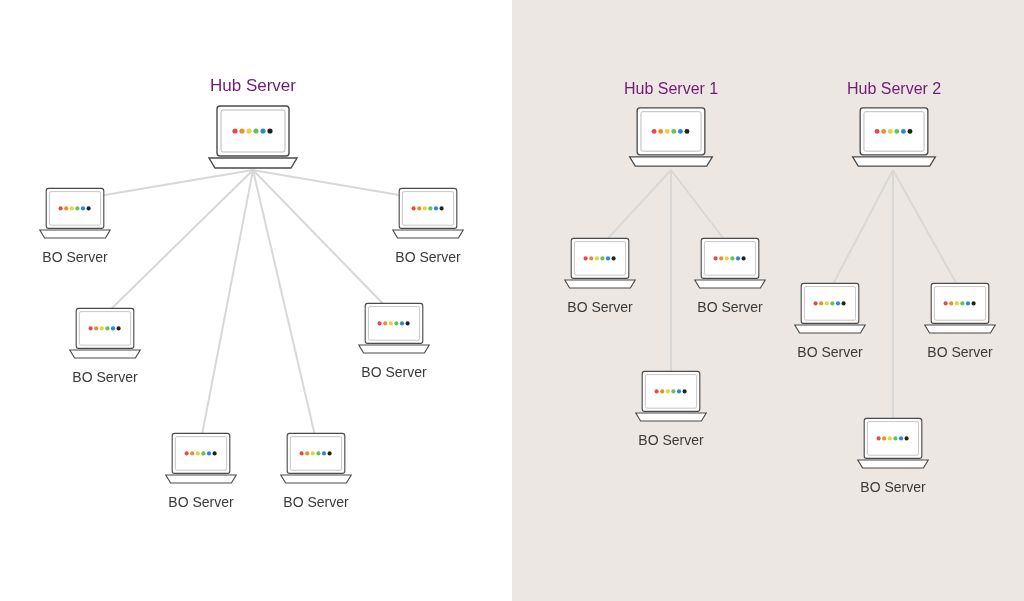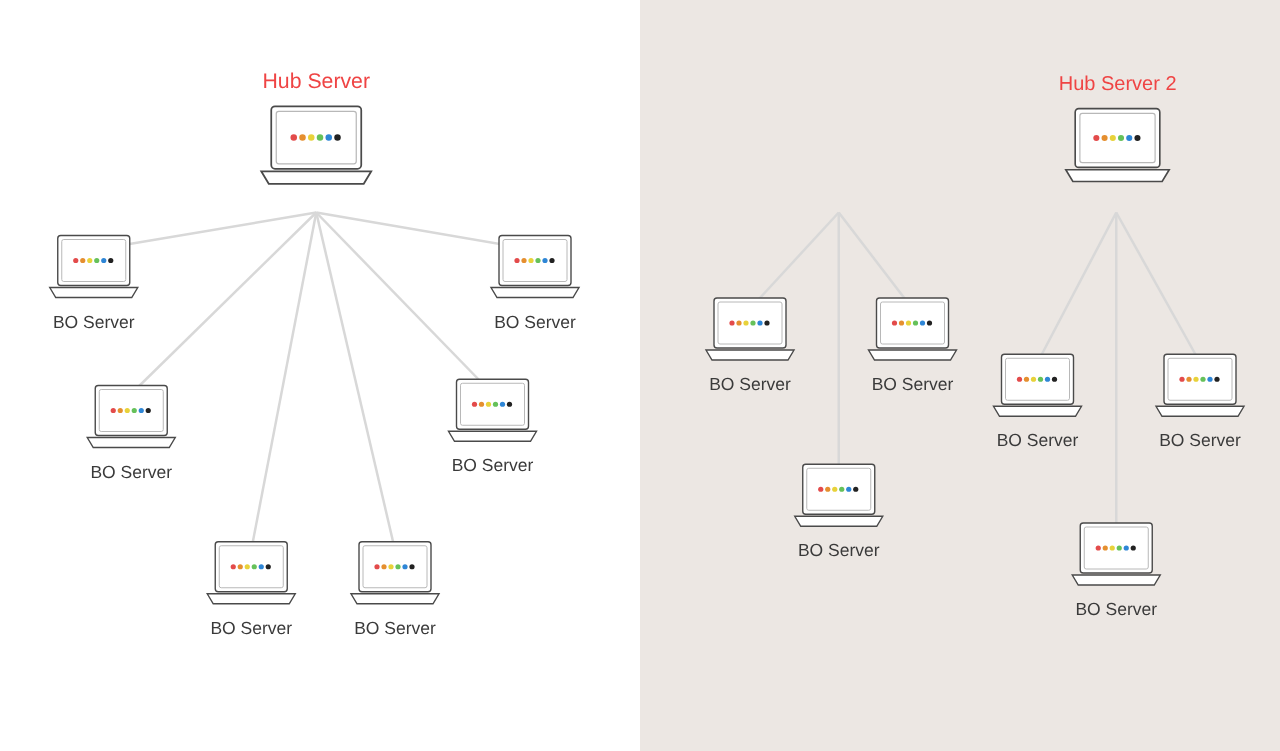--- a/index.html
+++ b/index.html
@@ -59,21 +59,22 @@
     stroke: #b8b8b8;
     stroke-width: 1;
   }
   .label {
     display: block;
     white-space: nowrap;
   }
   .label-top {
     margin-bottom: 6px;
     font-size: 17px;
-    color: #ef4444;
+    color: #701a75;
+    margin-top: 21px;
   }
   .label-top.small {
     font-size: 16px;
   }
 </style>
 </head>
 <body>
 
 <div class="canvas">
 
@@ -209,20 +210,36 @@
           <circle cx="39" cy="29" r="2.6" fill="#E58F2F"></circle>
           <circle cx="46" cy="29" r="2.6" fill="#E8D23A"></circle>
           <circle cx="53" cy="29" r="2.6" fill="#66C15A"></circle>
           <circle cx="60" cy="29" r="2.6" fill="#2E86D6"></circle>
           <circle cx="67" cy="29" r="2.6" fill="#222222"></circle>
         </g>
     </svg>
     <span class="label">BO Server</span>
   </div>
 
+  <div class="node" style="left:624px; top:58px; width:94px;">
+    <span class="label label-top small">Hub Server 1</span>
+    <svg class="laptop" width="94" height="68" viewBox="0 0 100 72">
+      <rect class="screen-outline" x="14" y="4" width="72" height="50" rx="3"></rect>
+      <rect class="inner-screen" x="18" y="8" width="64" height="42" rx="2"></rect>
+      <path class="base-outline" d="M6 56 H94 L88 66 H12 Z"></path>
+      <g>
+          <circle cx="32" cy="29" r="2.6" fill="#E34B4B"></circle>
+          <circle cx="39" cy="29" r="2.6" fill="#E58F2F"></circle>
+          <circle cx="46" cy="29" r="2.6" fill="#E8D23A"></circle>
+          <circle cx="53" cy="29" r="2.6" fill="#66C15A"></circle>
+          <circle cx="60" cy="29" r="2.6" fill="#2E86D6"></circle>
+          <circle cx="67" cy="29" r="2.6" fill="#222222"></circle>
+        </g>
+    </svg>
+  </div>
 
   <div class="node" style="left:847px; top:58px; width:94px;">
     <span class="label label-top small">Hub Server 2</span>
     <svg class="laptop" width="94" height="68" viewBox="0 0 100 72">
       <rect class="screen-outline" x="14" y="4" width="72" height="50" rx="3"></rect>
       <rect class="inner-screen" x="18" y="8" width="64" height="42" rx="2"></rect>
       <path class="base-outline" d="M6 56 H94 L88 66 H12 Z"></path>
       <g>
           <circle cx="32" cy="29" r="2.6" fill="#E34B4B"></circle>
           <circle cx="39" cy="29" r="2.6" fill="#E58F2F"></circle>

